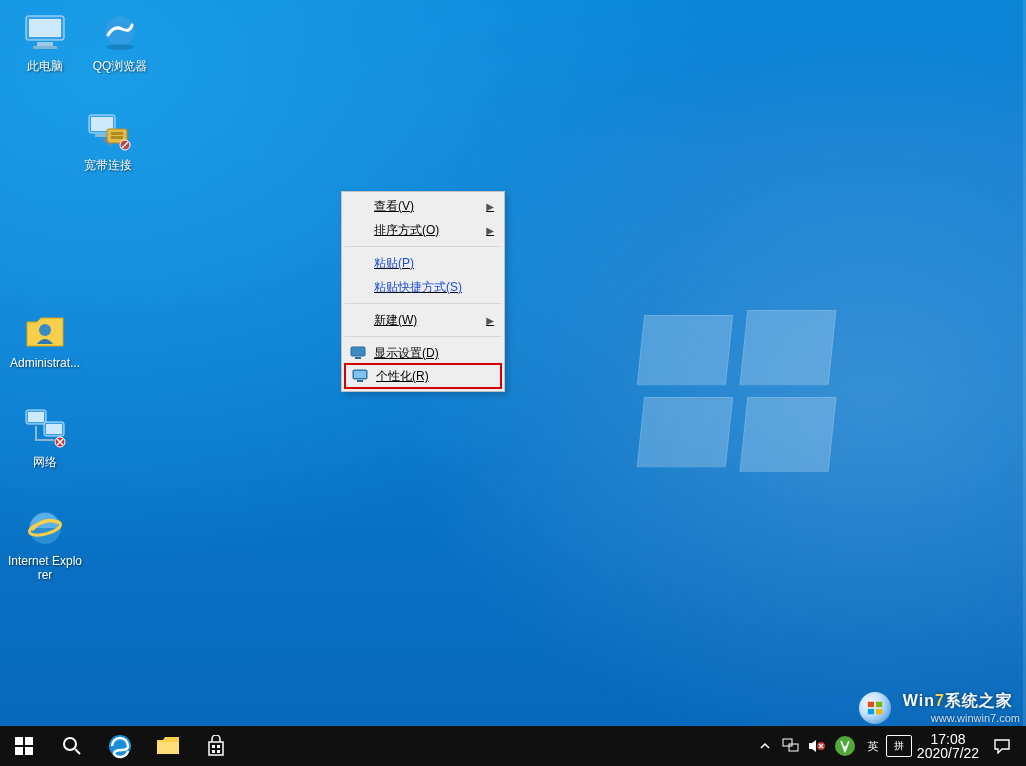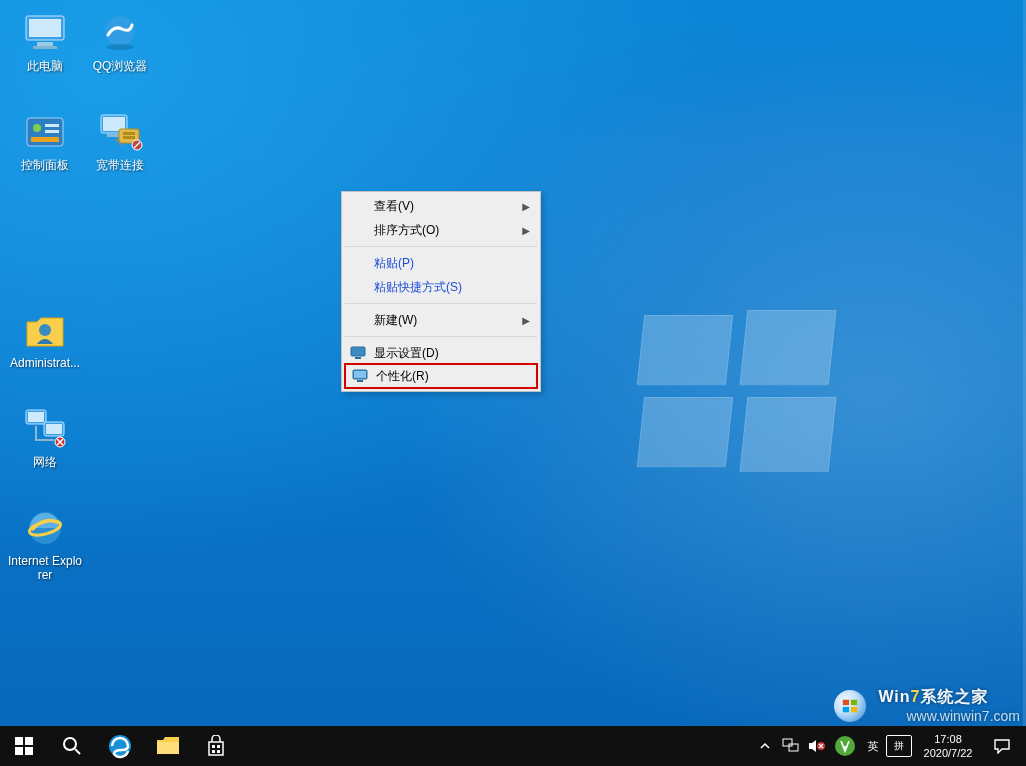--- a/index.html
+++ b/index.html
@@ -51,26 +51,27 @@
   font-size: 12px;
   line-height: 14px;
   text-shadow: 1px 1px 2px rgba(0,0,0,0.6);
   word-break: break-all;
 }
 
 
 #ctxmenu {
   position: absolute;
   left: 341px; top: 191px;
-  width: 200px;
+  width: 164px;
   background: #eeeeee;
   border: 1px solid #c1c1c1;
   box-shadow: 3px 3px 6px rgba(0,0,0,0.18);
   padding: 2px;
   font-size: 12px;
+  text-decoration: underline;
 }
 .mi {
   display: flex; align-items: center;
   height: 24px;
   padding: 0 8px 0 30px;
   position: relative;
   color: #000;
 }
 .mi.disabled { color: #1d4ed8; }
 .mi .arrow { margin-left: auto; color: #555; font-size: 10px; }
@@ -78,21 +79,21 @@
 .sep { height: 1px; background: #d6d6d6; margin: 4px 1px; }
 .hlbox { border: 2px solid #d60000; margin-top: -2px; padding: 0; }
 .hlbox .mi { height: 22px; border-radius: 8px; }
 
 
 #wmark { position: absolute; right: 6px; bottom: 2px; display: flex; align-items: center; gap: 12px; opacity: 0.95; }
 #wmark .wlogo { width: 32px; height: 32px; border-radius: 50%; background: radial-gradient(circle at 35% 35%, #fff, #cfe8ff 40%, #7ab6e8 70%, #3b7bb5 100%); display:flex; align-items:center; justify-content:center; }
 #wmark .wlogo svg { width: 18px; height: 18px; }
 #wmark .wtxt .l1 { color: #fff; font-size: 16px; font-weight: bold; text-shadow: 0 0 4px rgba(0,0,0,0.5); letter-spacing: 1px; }
 #wmark .wtxt .l1 .accent { color: #ffd84a; }
-#wmark .wtxt .l2 { color: #cce4f6; font-size: 14px; text-shadow: 0 0 3px rgba(0,0,0,0.5); margin-left: 28px; }
+#wmark .wtxt .l2 { color: #cce4f6; font-size: 11px; text-shadow: 0 0 3px rgba(0,0,0,0.5); margin-left: 28px; }
 
 
 #taskbar {
   position: absolute; left: 0; bottom: 0;
   width: 100%; height: 40px;
   background: #101010;
   display: flex; align-items: stretch;
   color: #fff;
 }
 .tb-btn {
@@ -101,21 +102,21 @@
   cursor: pointer;
 }
 #tray { margin-left: auto; display: flex; align-items: center; }
 .tray-ic {
   width: 26px; height: 40px;
   display: flex; align-items: center; justify-content: center;
   cursor: pointer;
   font-size: 13px;
 }
 .ime-box { width: 26px; height: 22px; display:flex; align-items:center; justify-content:center; font-size: 11px; }
-#clock { width: 72px; display: flex; flex-direction: column; align-items: center; justify-content: center; font-size: 11px; line-height: 14px; cursor: pointer; }
+#clock { width: 72px; display: flex; flex-direction: column; align-items: center; justify-content: center; font-size: 14px; line-height: 14px; cursor: pointer; }
 #action-center { width: 36px; display:flex; align-items:center; justify-content:center; cursor: pointer; }
 #showdesk { width: 6px; border-left: 1px solid #444; cursor: pointer; }
 
 
 #rightstripe { position:absolute; right:0; top:0; width:3px; height:726px; background: rgba(255,255,255,0.12); }
 </style>
 </head>
 <body>
 
 <div id="desktop">
@@ -143,34 +144,22 @@
     <div class="iconbox">
       <svg width="44" height="40" viewBox="0 0 44 40">
           <circle cx="22" cy="18" r="15" fill="#2f9de4"></circle>
           <path d="M10 22 Q16 12 24 16 Q32 20 34 12" stroke="#fff" stroke-width="3" fill="none" stroke-linecap="round"></path>
           <ellipse cx="22" cy="34" rx="14" ry="3" fill="rgba(0,0,0,0.15)"></ellipse>
         </svg>
     </div>
     <div class="lbl">QQ浏览器</div>
   </div>
 
-  <div class="di" style="left:7px;top:108px">
-    <div class="iconbox">
-      <svg width="44" height="40" viewBox="0 0 44 40">
-          <rect x="4" y="6" width="36" height="28" rx="3" fill="#2b7fc2" stroke="#a7d3f0"></rect>
-          <circle cx="14" cy="16" r="4" fill="#7fd04c"></circle>
-          <rect x="22" y="12" width="14" height="3" fill="#cfe7f6"></rect>
-          <rect x="22" y="18" width="14" height="3" fill="#cfe7f6"></rect>
-          <rect x="8" y="25" width="28" height="5" fill="#eaa11d"></rect>
-        </svg>
-    </div>
-    <div class="lbl">控制面板</div>
-  </div>
-
-  <div class="di" style="left:82px;top:108px">
+
+  <div class="di" style="left:70px;top:108px">
     <div class="iconbox">
       <svg width="46" height="42" viewBox="0 0 46 42">
           <rect x="4" y="4" width="26" height="18" rx="2" fill="#3aa0e8" stroke="#bfe4ff"></rect>
           <rect x="6" y="6" width="22" height="14" fill="#cde9fb"></rect>
           <rect x="10" y="23" width="14" height="3" fill="#8cb8d4"></rect>
           <rect x="22" y="18" width="20" height="14" rx="2" fill="#e0ba4a" stroke="#b38a1d"></rect>
           <rect x="26" y="21" width="12" height="3" fill="#b38a1d"></rect>
           <rect x="26" y="25" width="12" height="3" fill="#b38a1d"></rect>
           <path d="M18 28 L26 34" stroke="#888" stroke-width="2"></path>
           <circle cx="40" cy="34" r="5" fill="#b44" stroke="#fff" stroke-width="1"></circle>

